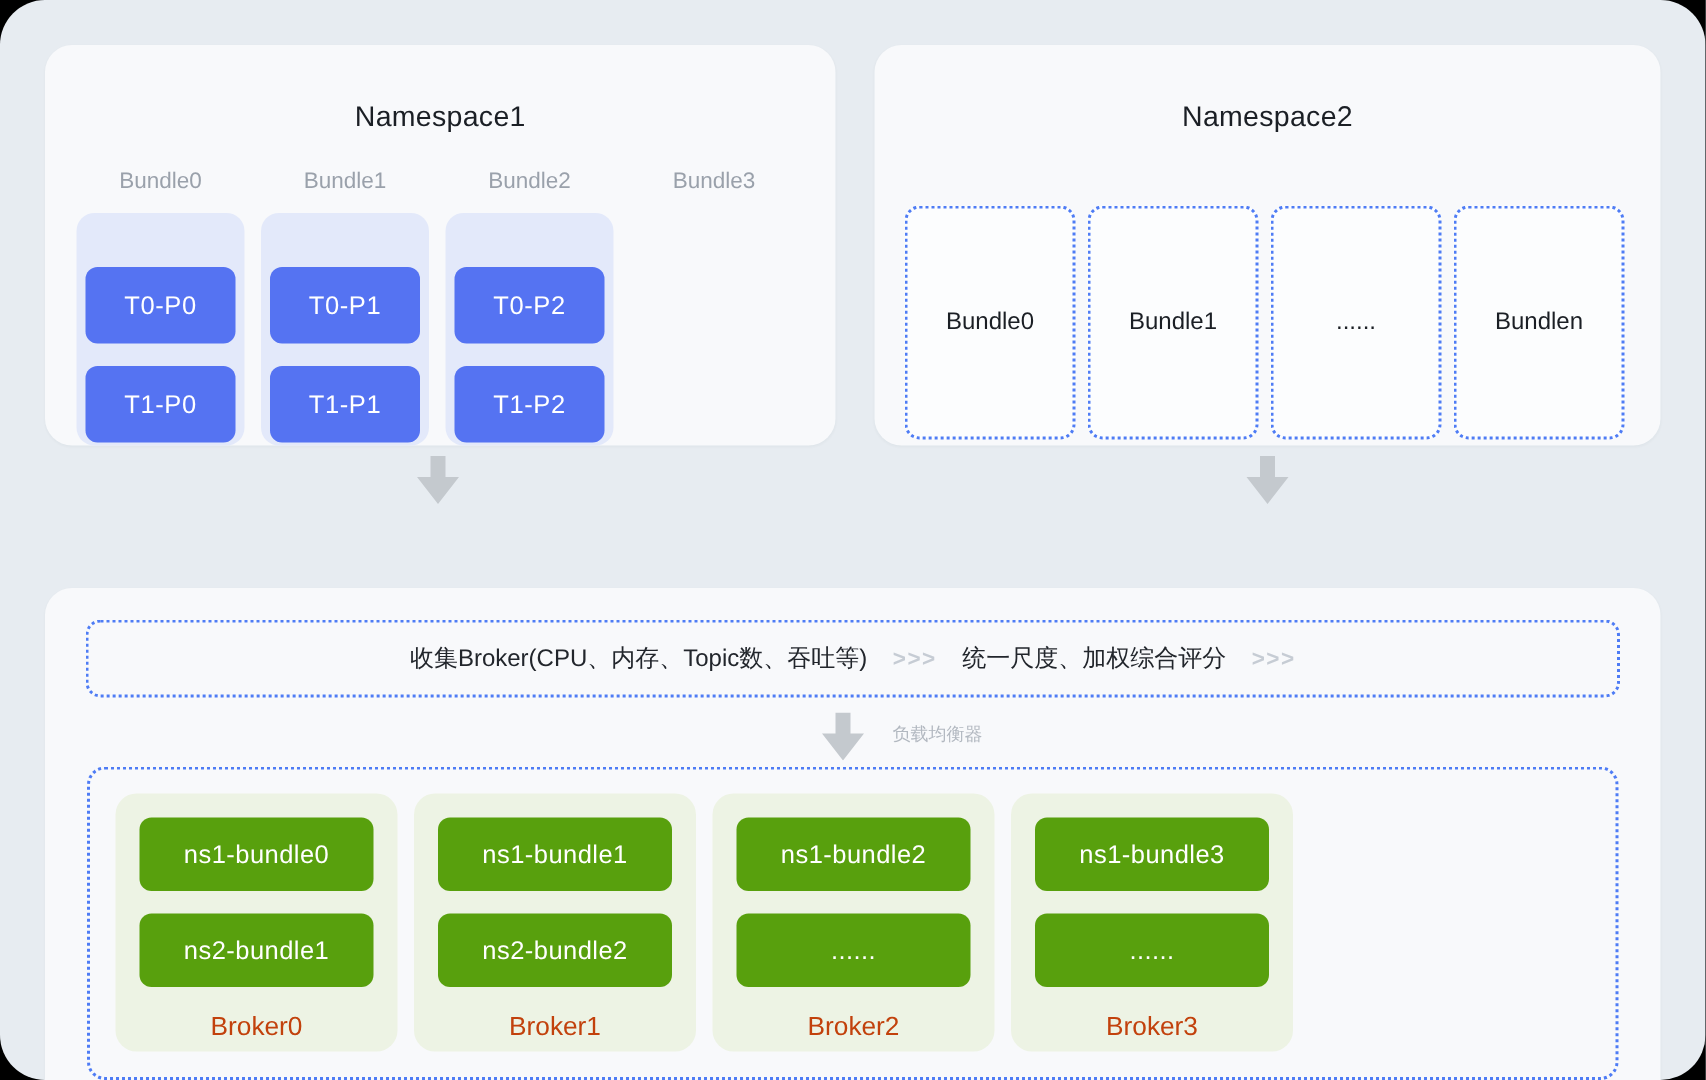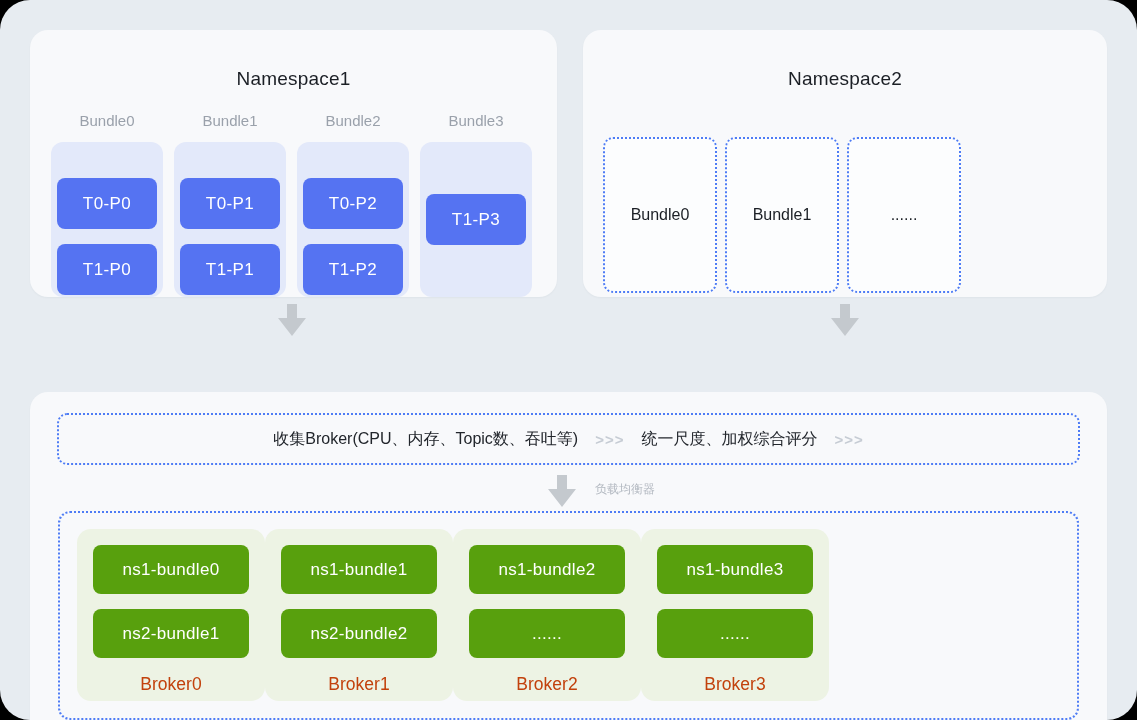--- a/index.html
+++ b/index.html
@@ -50,21 +50,21 @@
     border:2px dotted #4e7cf5;border-radius:10px;
     display:flex;align-items:center;justify-content:center;gap:17px;
     font-size:16px;color:#22262c;white-space:nowrap;
   }
   .pipeline-sep{color:#c6ccd4;font-size:15px;letter-spacing:1px;font-weight:700;}
   .lb-arrow{position:absolute;left:517px;top:83px;width:30px;height:32px;}
   .lb-label{position:absolute;left:565px;top:89px;font-size:12px;color:#b2b8c0;}
   .broker-wrap{
     position:absolute;left:28px;top:119px;width:1021px;height:209px;box-sizing:border-box;
     border:2px dotted #4e7cf5;border-radius:12px;
-    display:flex;padding:16px 17px;
+    display:flex;gap:11px;padding:16px 17px;
   }
   .broker-card{
     width:188px;height:172px;box-sizing:border-box;background:#edf3e4;border-radius:14px;
     display:flex;flex-direction:column;align-items:center;padding-top:16px;
   }
   .bundle-chip{
     width:156px;height:49px;border-radius:8px;background:#58a00d;color:#fff;
     display:flex;align-items:center;justify-content:center;
     font-size:17px;font-weight:500;letter-spacing:.3px;margin-bottom:15px;flex:0 0 auto;
   }
@@ -89,32 +89,30 @@
         <div class="topic-box">T1-P0</div>
       </div>
       <div class="bundle-col">
         <div class="topic-box">T0-P1</div>
         <div class="topic-box">T1-P1</div>
       </div>
       <div class="bundle-col">
         <div class="topic-box">T0-P2</div>
         <div class="topic-box">T1-P2</div>
       </div>
-      <div class="bundle-col centered">
-        <div class="topic-box">T1-P3</div>
-      </div>
     </div>
   </section>
 
   <section class="card ns2-card">
     <h2 class="ns-title">Namespace2</h2>
     <div class="dashed-row">
       <div class="dashed-box">Bundle0</div>
       <div class="dashed-box">Bundle1</div>
       <div class="dashed-box">......</div>
+      <div class="dashed-box">Bundlen</div>
     </div>
   </section>
 
   <svg class="flow-arrow a1" viewBox="0 0 30 32">
     <polygon points="10,0 20,0 20,14 29,14 15,32 1,14 10,14" fill="#c4c9ce"></polygon>
   </svg>
   <svg class="flow-arrow a2" viewBox="0 0 30 32">
     <polygon points="10,0 20,0 20,14 29,14 15,32 1,14 10,14" fill="#c4c9ce"></polygon>
   </svg>
 

